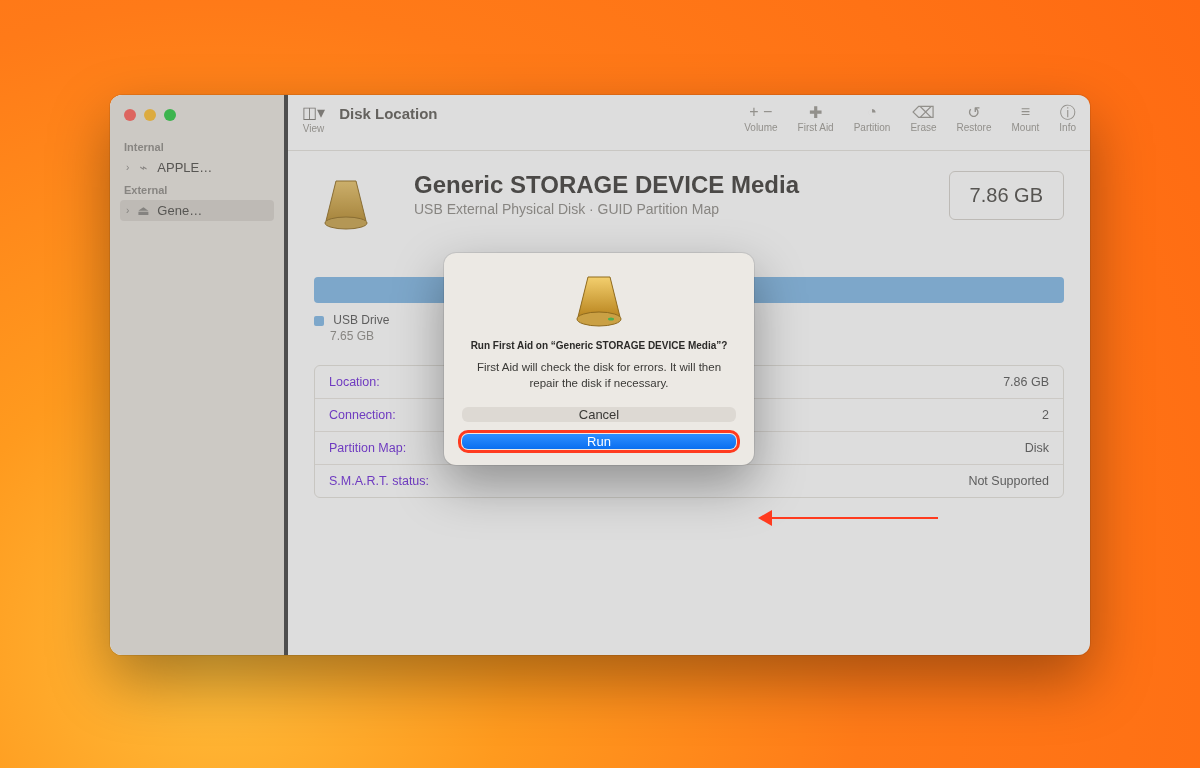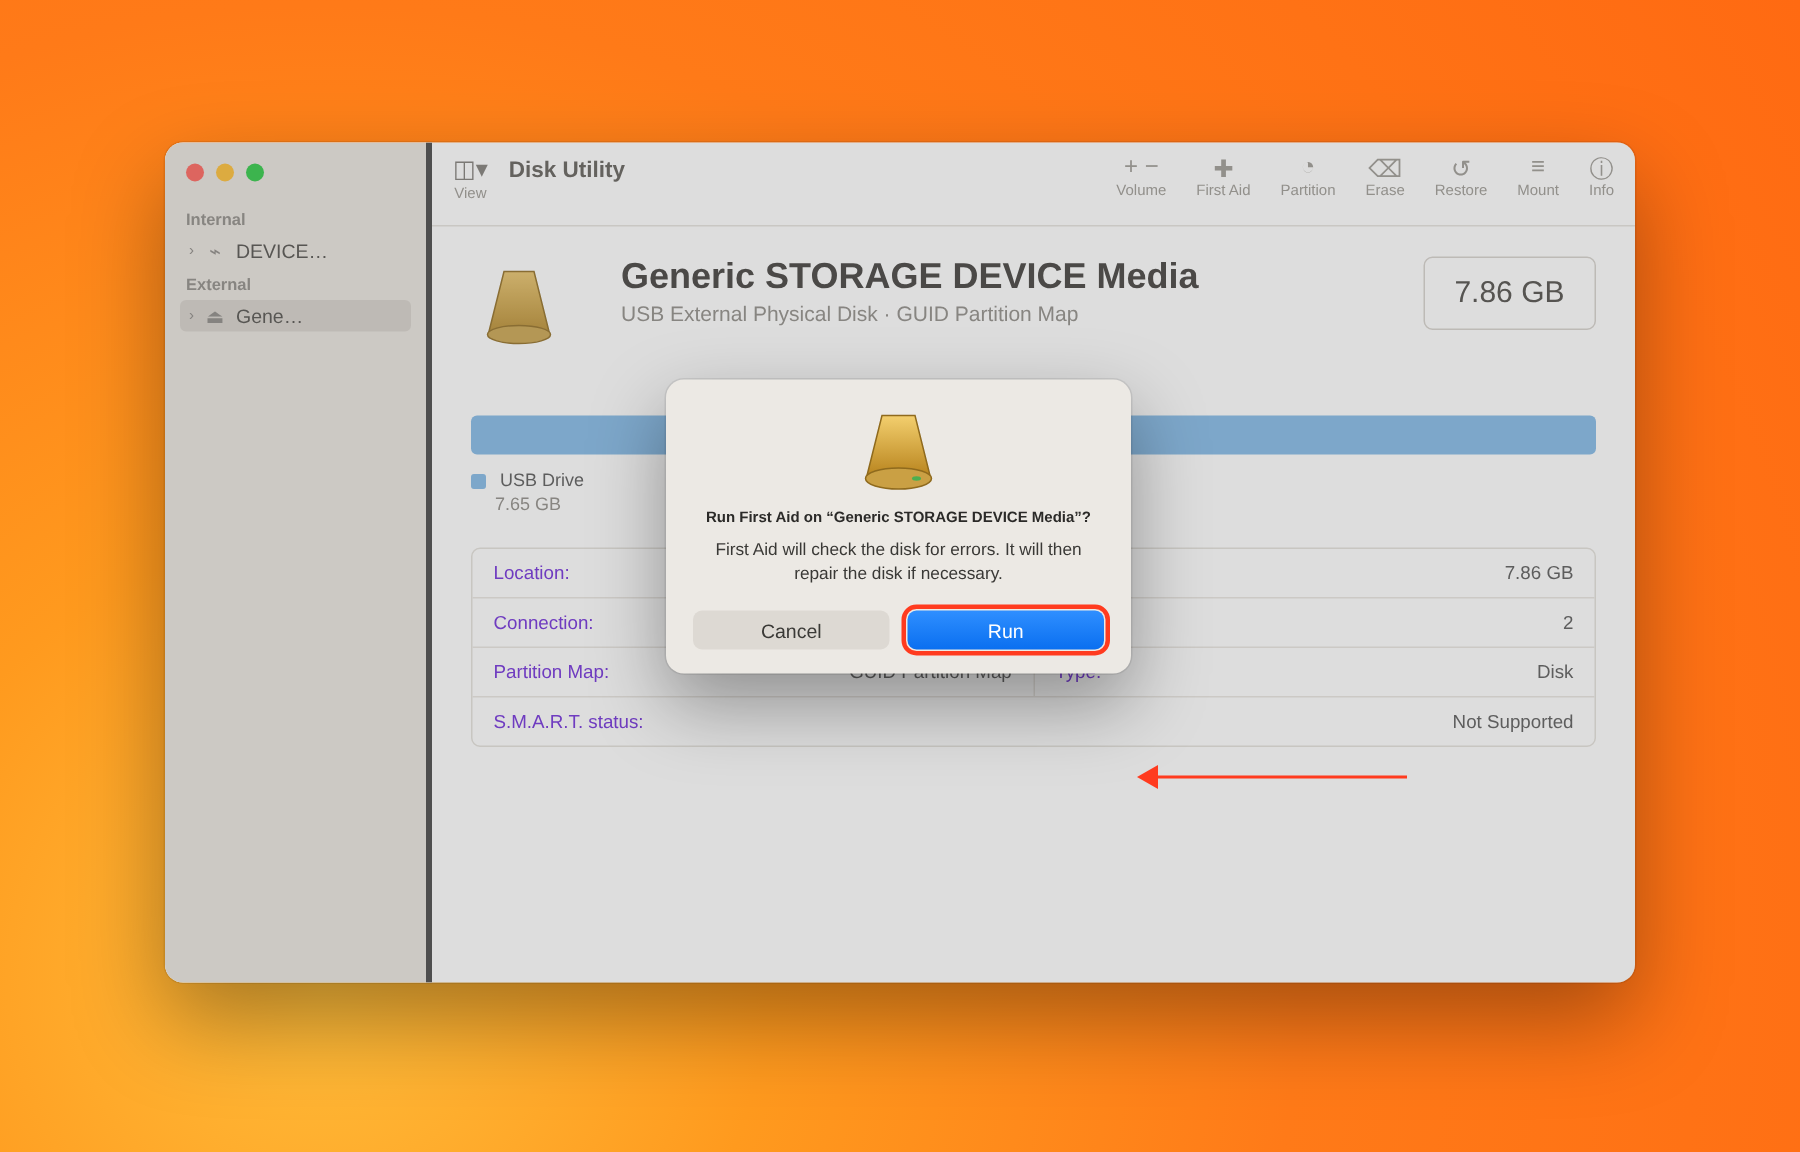--- a/index.html
+++ b/index.html
@@ -111,21 +111,21 @@
     border-radius:12px;
     box-shadow: 0 20px 50px rgba(0,0,0,.35), 0 0 0 1px rgba(0,0,0,.08);
     padding: 18px 18px 16px;
     text-align:center;
     z-index: 5;
   }
   .sheet-icon { width:70px; height:60px; margin: 0 auto 8px; }
   .sheet-icon svg { width:70px; height:60px; }
   .sheet-title { font-size:10px; font-weight:700; color:#2b2a28; line-height:1.3; padding:0 8px;}
   .sheet-body  { font-size:11.5px; color:#3a3936; margin-top:8px; padding:0 6px; line-height:1.35;}
-  .sheet-buttons { display:flex; gap:12px; margin-top:16px; }
+  .sheet-buttons { display:flex; gap:12px; margin-top:16px;flex-direction:column; }
   .btn {
     flex:1; height:26px; border-radius:6px; font-size:13px;
     display:flex; align-items:center; justify-content:center;
     cursor: default;
   }
   .btn-cancel { background:#ddd9d3; color:#3a3936; }
   .btn-run {
     background: linear-gradient(#2f8fff,#0a6ff0); color:#fff; font-weight:500;
     outline: 3px solid #ff3b1f; outline-offset: 1px; border-radius:6px;
   }
@@ -155,40 +155,40 @@
     <div class="traffic">
       <span class="tl red"></span>
       <span class="tl yel"></span>
       <span class="tl grn"></span>
     </div>
 
     <div class="side-group-label">Internal</div>
     <div class="side-item">
       <span class="chev">›</span>
       <span class="drive-glyph">⌁</span>
-      <span>DEVICE…</span>
+      <span>APPLE…</span>
     </div>
 
     <div class="side-group-label" style="">External</div>
     <div class="side-item selected">
       <span class="chev">›</span>
       <span class="drive-glyph">⏏</span>
       <span>Gene…</span>
     </div>
   </aside>
 
   <div class="main">
 
     <div class="toolbar">
       <div class="tb-left">
         <div class="tb-view">
           <span class="ico">◫▾</span>
           <span>View</span>
         </div>
-        <div class="tb-title">Disk Utility</div>
+        <div class="tb-title">Disk Location</div>
       </div>
       <div class="tb-spacer"></div>
       <div class="tb-btn">
         <span class="ico">+&nbsp;−</span>
         <span>Volume</span>
       </div>
       <div class="tb-btn">
         <span class="ico">✚</span>
         <span>First Aid</span>
       </div>

